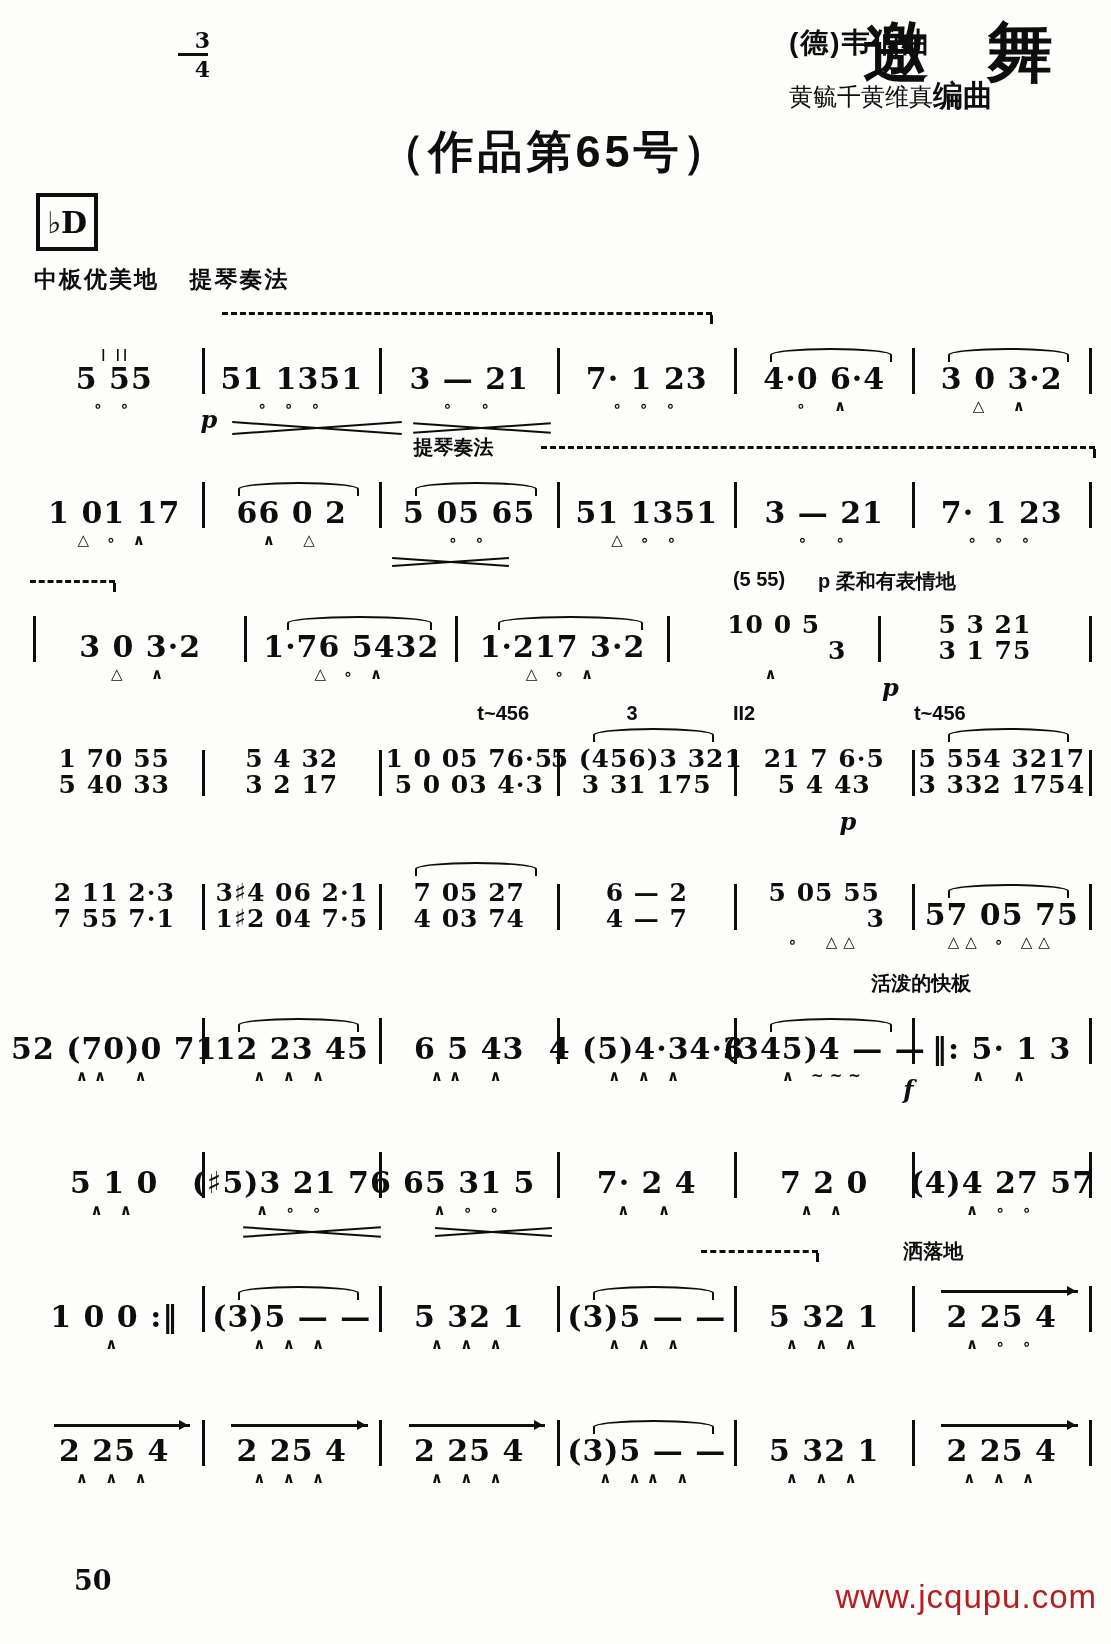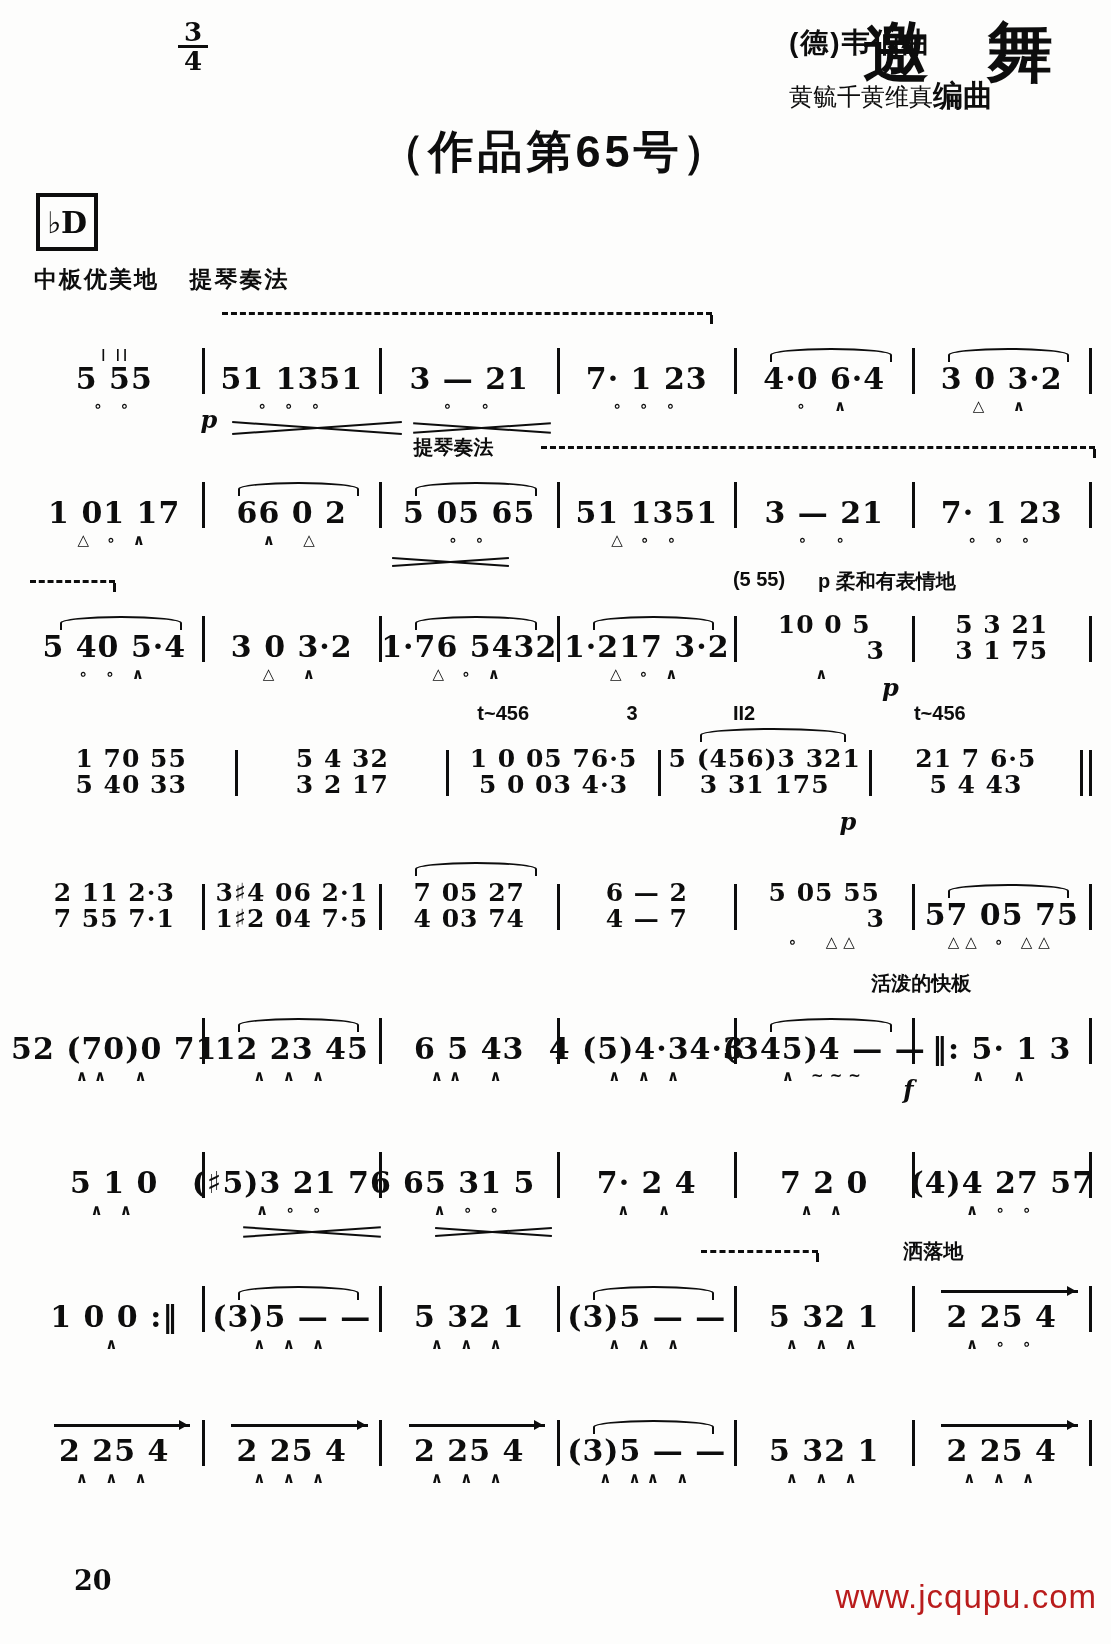--- a/index.html
+++ b/index.html
@@ -1,22 +1,22 @@
 <!DOCTYPE html>
 <html><head>
 <meta charset="utf-8">
 <style>
   html,body{margin:0;padding:0;}
   body{width:1111px;height:1644px;position:relative;background:#fdfdfc;color:#0d0d0d;
        font-family:"Liberation Sans",sans-serif;overflow:hidden;}
   .page{position:absolute;inset:0;}
 
   
-  .timesig{position:absolute;left:176px;top:20px;width:34px;text-align:center;
-           font-family:"DejaVu Serif",serif;font-weight:700;font-size:26px;line-height:24px;}
+  .timesig{position:absolute;left:176px;top:28px;width:34px;text-align:right;
+           font-family:"DejaVu Serif",serif;font-weight:700;font-size:22px;line-height:24px;}
   .timesig .bar{display:block;height:3px;background:#0d0d0d;margin:1px 2px;}
   .title{position:absolute;left:0;right:0;top:8px;text-align:right;
          font-family:"DejaVu Serif",serif;font-weight:900;font-size:66px;
          letter-spacing:58px;text-indent:58px;}
   .subtitle{position:absolute;left:0;right:0;top:122px;text-align:center;
             font-weight:700;font-size:45px;letter-spacing:4px;}
   .composers{position:absolute;right:118px;top:24px;}
   .composer-line{font-size:28px;font-weight:700;letter-spacing:2px;}
   .arranger-row{display:flex;align-items:center;margin-top:14px;}
   .arranger-names{display:flex;flex-direction:row;font-size:24px;font-weight:400;line-height:30px;}
@@ -179,25 +179,20 @@
           </div>
           <div class="barline"></div>
         </div>
       </div>
       <div class="music-line">
         <div class="ann dashed" style="left: 0%; width: 8%;"></div>
         <div class="ann text" style="left: 66%;">(5 55)</div>
         <div class="ann text" style="left: 74%;">p 柔和有表情地</div>
         <div class="ann dyn below" style="left: 80%;">p</div>
         <div class="measures">
-          <div class="measure">
-            <div class="slurline"></div>
-            <div class="notes">5 40 5·4</div>
-            <div class="marks">∘ ∘ ∧</div>
-          </div>
           <div class="barline"></div>
           <div class="measure">
             <div class="notes">3 0 3·2</div>
             <div class="marks">△  ∧</div>
           </div>
           <div class="barline"></div>
           <div class="measure">
             <div class="slurline"></div>
             <div class="notes">1·76 5432</div>
             <div class="marks">△ ∘ ∧</div>
@@ -254,20 +249,26 @@
             <div class="notes bot">3 31 175</div>
             <div class="marks"> </div>
           </div>
           <div class="barline"></div>
           <div class="measure duet">
             <div class="notes top">21 7 6·5</div>
             <div class="notes bot">5 4 43</div>
             <div class="marks"> </div>
           </div>
           <div class="barline"></div>
+          <div class="measure duet">
+            <div class="slurline"></div>
+            <div class="notes top">5 554 3217</div>
+            <div class="notes bot">3 332 1754</div>
+            <div class="marks"> </div>
+          </div>
           <div class="barline"></div>
         </div>
       </div>
       <div class="music-line">
         <div class="measures">
           <div class="measure duet">
             <div class="notes top">2 11 2·3</div>
             <div class="notes bot">7 55 7·1</div>
             <div class="marks"> </div>
           </div>
@@ -452,16 +453,16 @@
           <div class="measure">
             <div class="arrowline"></div>
             <div class="notes">2 25 4</div>
             <div class="marks">∧ ∧ ∧</div>
           </div>
           <div class="barline"></div>
         </div>
       </div>
     </div>
 
-  <div class="page-number">20</div>
+  <div class="page-number">50</div>
   <div class="watermark">www.jcqupu.com</div>
 
 </div>
 
 </body></html>

